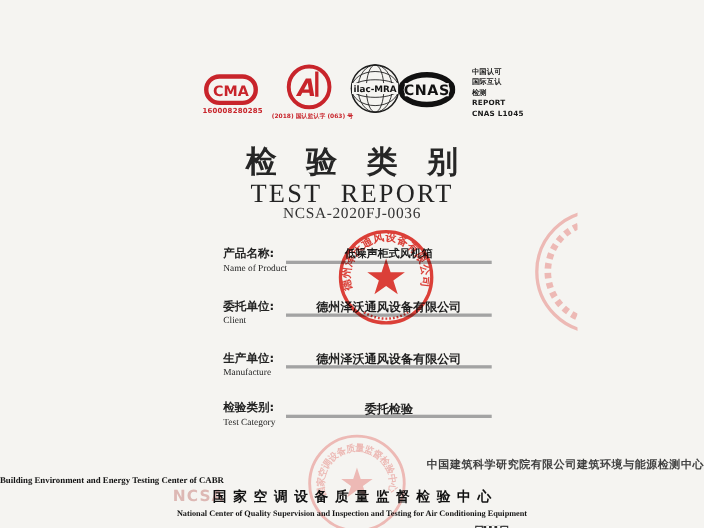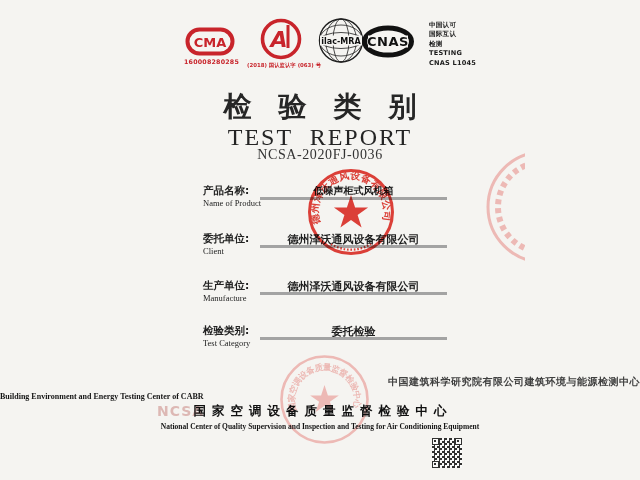--- a/index.html
+++ b/index.html
@@ -2,21 +2,21 @@
 <html><head>
 <meta charset="utf-8">
 <style>
   html,body{margin:0;padding:0;}
   body{
     width:640px;height:480px;position:relative;overflow:hidden;
     background:#f5f4f1;
     font-family:"DejaVu Sans","Liberation Sans",sans-serif;
     color:#222;
   }
-  .abs{position:absolute;}
+  .abs{position:absolute;margin-top:40px;}
   
   .logo-caption{font-size:6.3px;color:#c8242b;font-weight:700;letter-spacing:.2px;white-space:nowrap;}
   .cal-caption{font-size:5.4px;color:#c8242b;font-weight:700;white-space:nowrap;}
   .accred{font-size:6.6px;font-weight:700;line-height:9.4px;color:#1b1b1b;letter-spacing:.2px;}
   
   .title-zh{left:0;right:0;top:88px;text-align:center;font-size:28px;font-weight:700;
     letter-spacing:27px;text-indent:27px;color:#262626;}
   .title-en{left:0;right:0;top:124px;text-align:center;font-family:"Liberation Serif","DejaVu Serif",serif;
     font-size:24px;letter-spacing:2px;word-spacing:9px;color:#242424;}
   .title-no{left:0;right:0;top:147px;text-align:center;font-family:"Liberation Serif","DejaVu Serif",serif;
@@ -88,21 +88,21 @@
       <ellipse cx="26" cy="17.5" rx="23.5" ry="13.5" fill="none" stroke="#111" stroke-width="5"></ellipse>
       <rect x="6" y="11.5" width="40" height="12" fill="#f5f4f1"></rect>
       <text x="26" y="22" text-anchor="middle" font-size="13" font-weight="900" letter-spacing=".5" fill="#111">CNAS</text>
     </svg>
   </div>
 
   <div class="abs accred" style="left:429px;top:21px;">
     <div>中国认可</div>
     <div>国际互认</div>
     <div>检测</div>
-    <div>TESTING</div>
+    <div>REPORT</div>
     <div>CNAS L1045</div>
   </div>
 
   <div class="abs title-zh">检验类别</div>
   <div class="abs title-en">TEST REPORT</div>
   <div class="abs title-no">NCSA-2020FJ-0036</div>
 
   <div class="abs field-row" style="top:184px;">
     <span class="f-zh">产品名称:</span>
     <span class="f-en">Name of Product</span>

